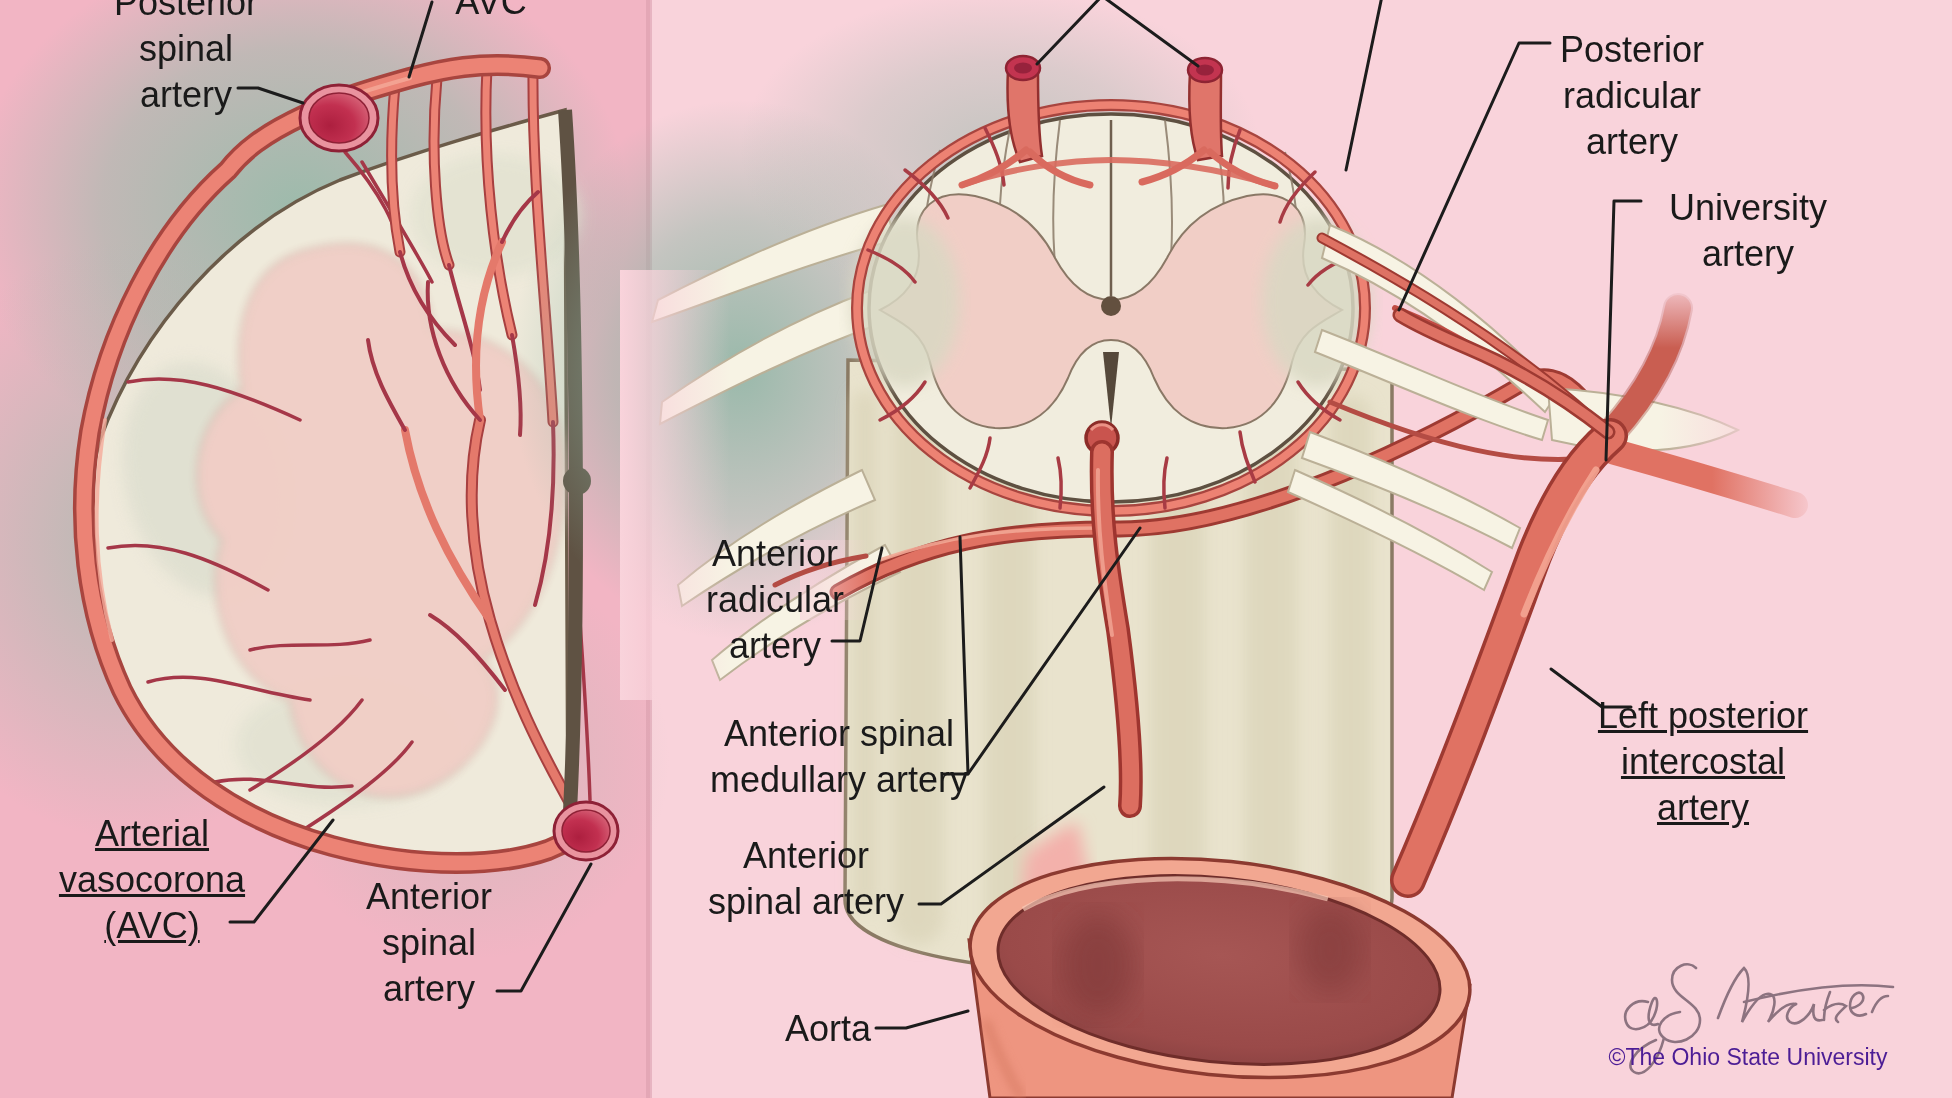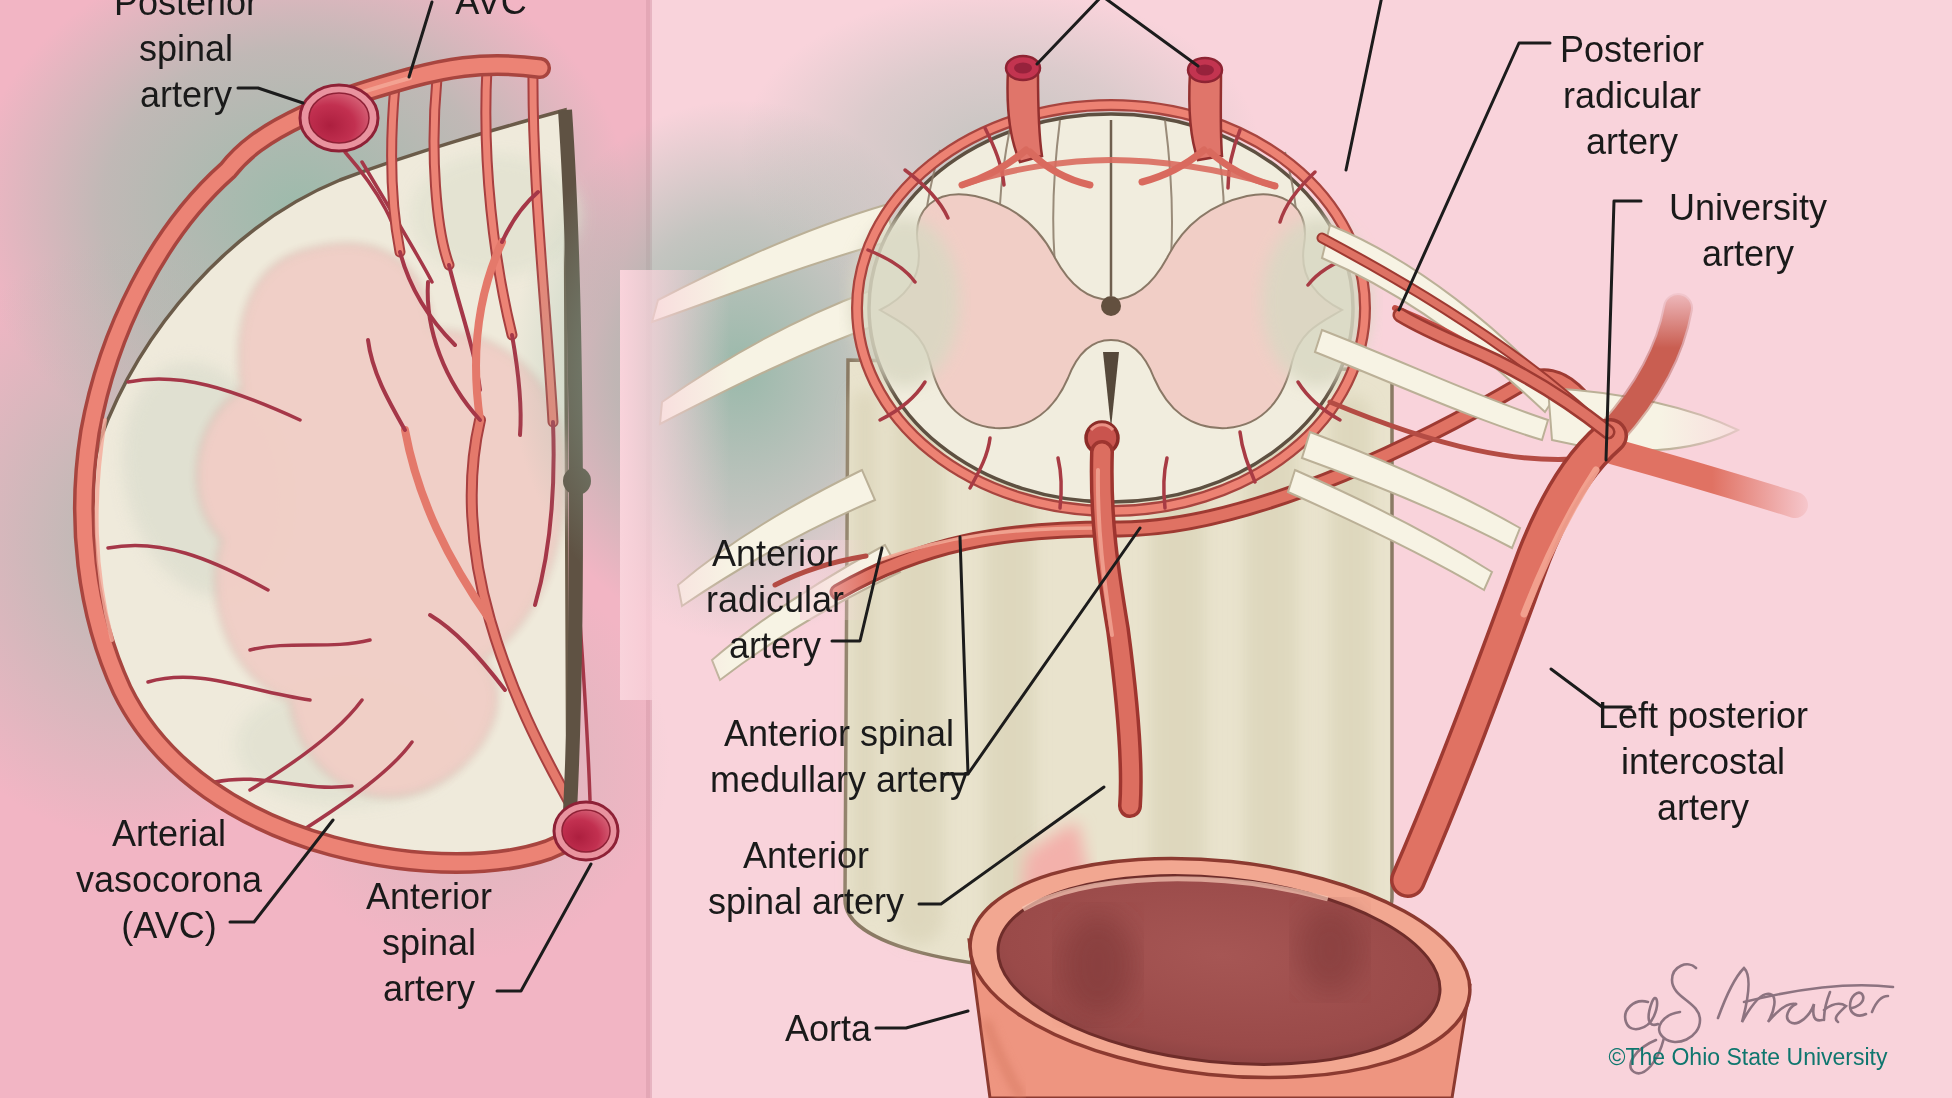--- a/index.html
+++ b/index.html
@@ -13,21 +13,21 @@
     font-size:36px;line-height:46px;color:#1a1a1a;
     text-align:center;white-space:pre-line;letter-spacing:0px;
   }
   #watermark{
     position:absolute;left:302px;top:598px;
     font-size:118px;letter-spacing:-1px;
     color:rgba(255,255,255,0.45);white-space:nowrap;font-weight:400;
   }
   #copyright{
     position:absolute;left:1748px;top:1044px;transform:translateX(-50%);
-    font-size:23px;color:#0f766e;white-space:nowrap;
+    font-size:23px;color:#4c1d95;white-space:nowrap;
   }
 </style>
 </head>
 <body>
 
 <div id="stage">
 
 <svg width="1952" height="1098" viewBox="0 0 1952 1098" aria-hidden="true">
   <defs>
     <radialGradient id="tealL1" cx="50%" cy="50%" r="50%">
@@ -368,37 +368,37 @@
     <path d="M 1852,1008 C 1860,1006 1866,1000 1862,994 C 1858,990 1850,996 1850,1006 C 1850,1014 1858,1018 1866,1014"></path>
     <path d="M 1872,1012 C 1876,1002 1882,996 1888,996 M 1744,1002 C 1800,988 1852,982 1893,987"></path>
   </g>
 </svg>
 
 
   <div class="lbl" style="left:186px;top:-20px;">Posterior
 spinal
 artery</div>
   <div class="lbl" style="left:491px;top:-21px;">AVC</div>
-  <div class="lbl" style="left:169px;top:811px;">Arterial
+  <div class="lbl" style="left:152px;top:811px;text-decoration:underline;">Arterial
 vasocorona
 (AVC)</div>
   <div class="lbl" style="left:429px;top:874px;">Anterior
 spinal
 artery</div>
   <div class="lbl" style="left:1632px;top:27px;">Posterior
 radicular
 artery</div>
   <div class="lbl" style="left:1748px;top:185px;">University
 artery</div>
   <div class="lbl" style="left:775px;top:531px;">Anterior
 radicular
 artery</div>
   <div class="lbl" style="left:795px;top:711px;margin-left:44px;">Anterior spinal
 medullary artery</div>
   <div class="lbl" style="left:806px;top:833px;">Anterior
 spinal artery</div>
   <div class="lbl" style="left:828px;top:1006px;text-align:center;">Aorta</div>
-  <div class="lbl" style="left:1703px;top:693px;">Left posterior
+  <div class="lbl" style="left:1703px;top:693px;text-decoration:underline;">Left posterior
 intercostal
 artery</div>
 
   <div id="copyright">©The Ohio State University</div>
 </div>
 
 </body></html>

